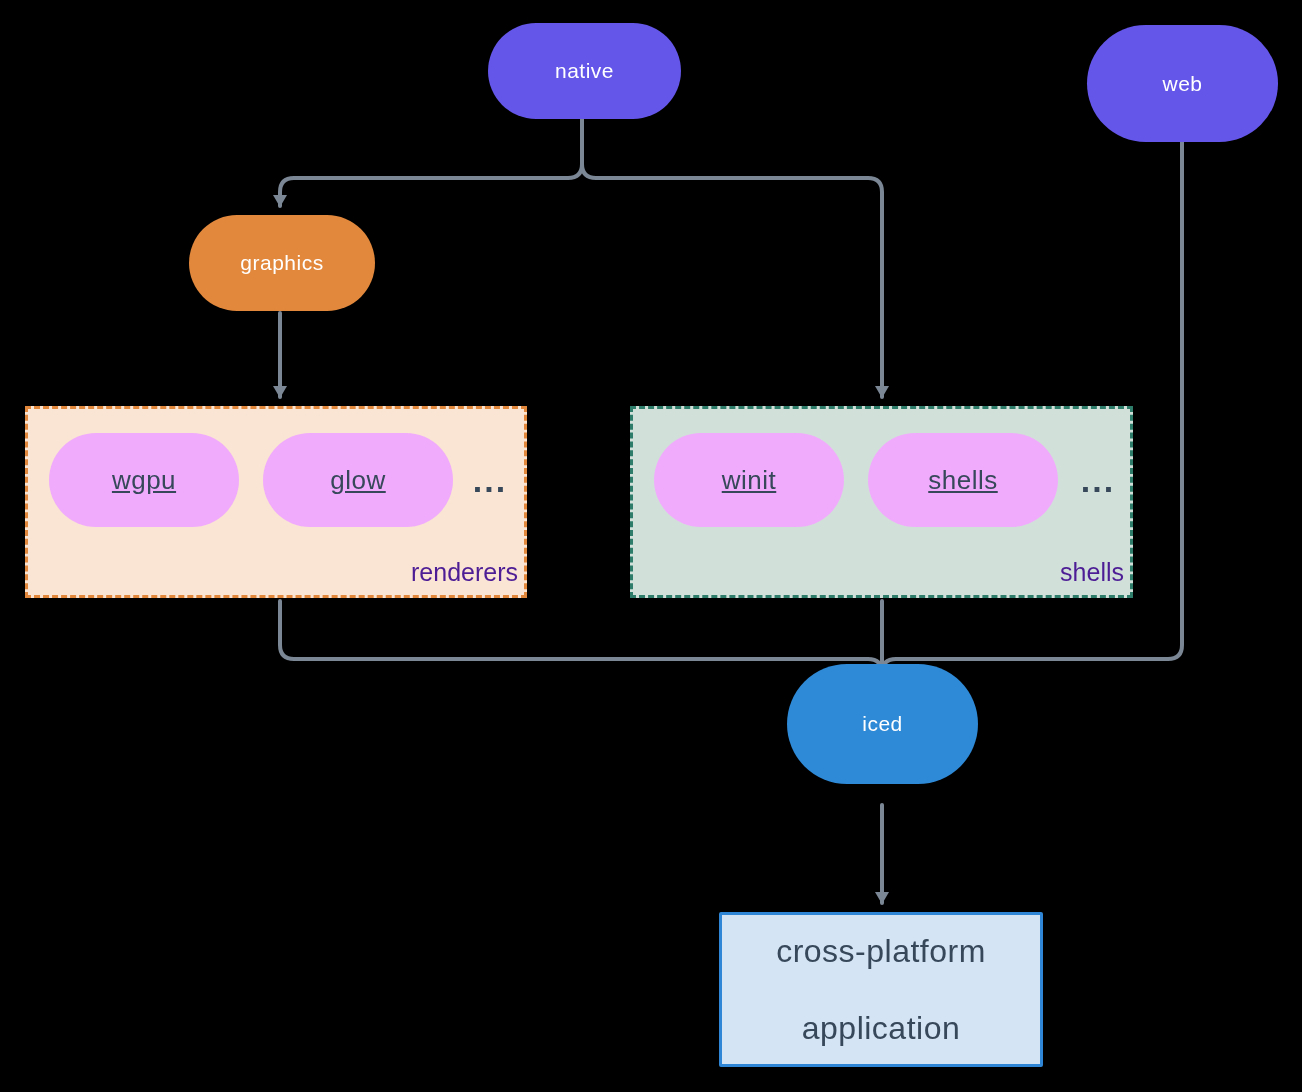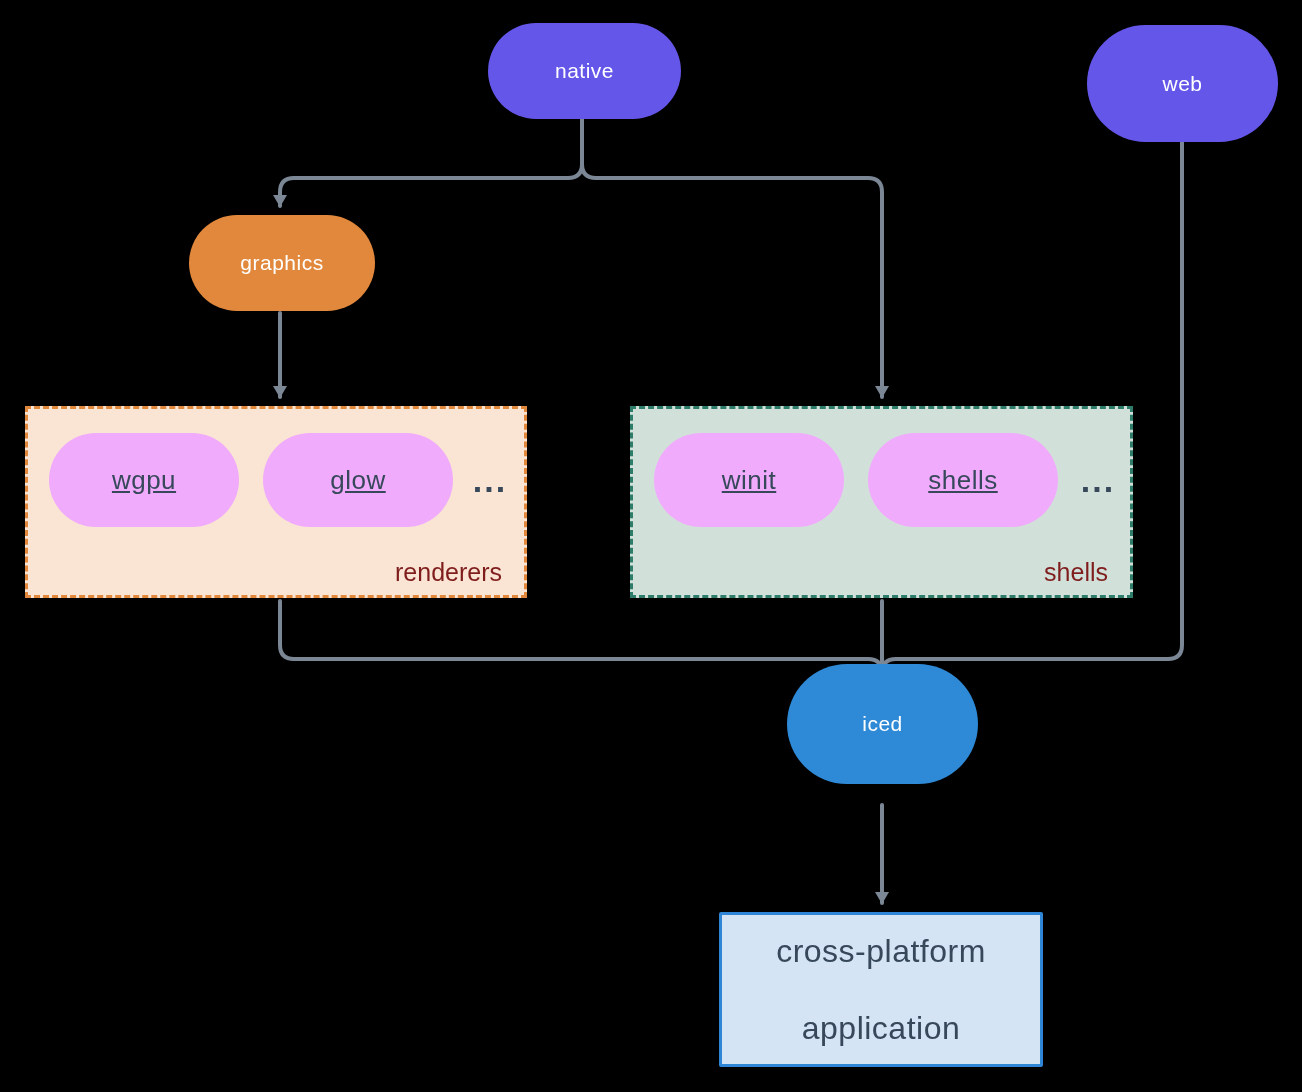--- a/index.html
+++ b/index.html
@@ -74,23 +74,23 @@
     display: flex;
     align-items: center;
     justify-content: center;
     color: #37485A;
     font-size: 34px;
     font-weight: bold;
     letter-spacing: 2px;
   }
   .group-label {
     position: absolute;
-    right: 22px;
+    right: 6px;
     bottom: 8px;
-    color: #7f1d1d;
+    color: #4c1d95;
     font-size: 25px;
   }
   .app-box {
     position: absolute;
     left: 719px;
     top: 912px;
     width: 324px;
     height: 155px;
     box-sizing: border-box;
     background: #D4E4F5;

